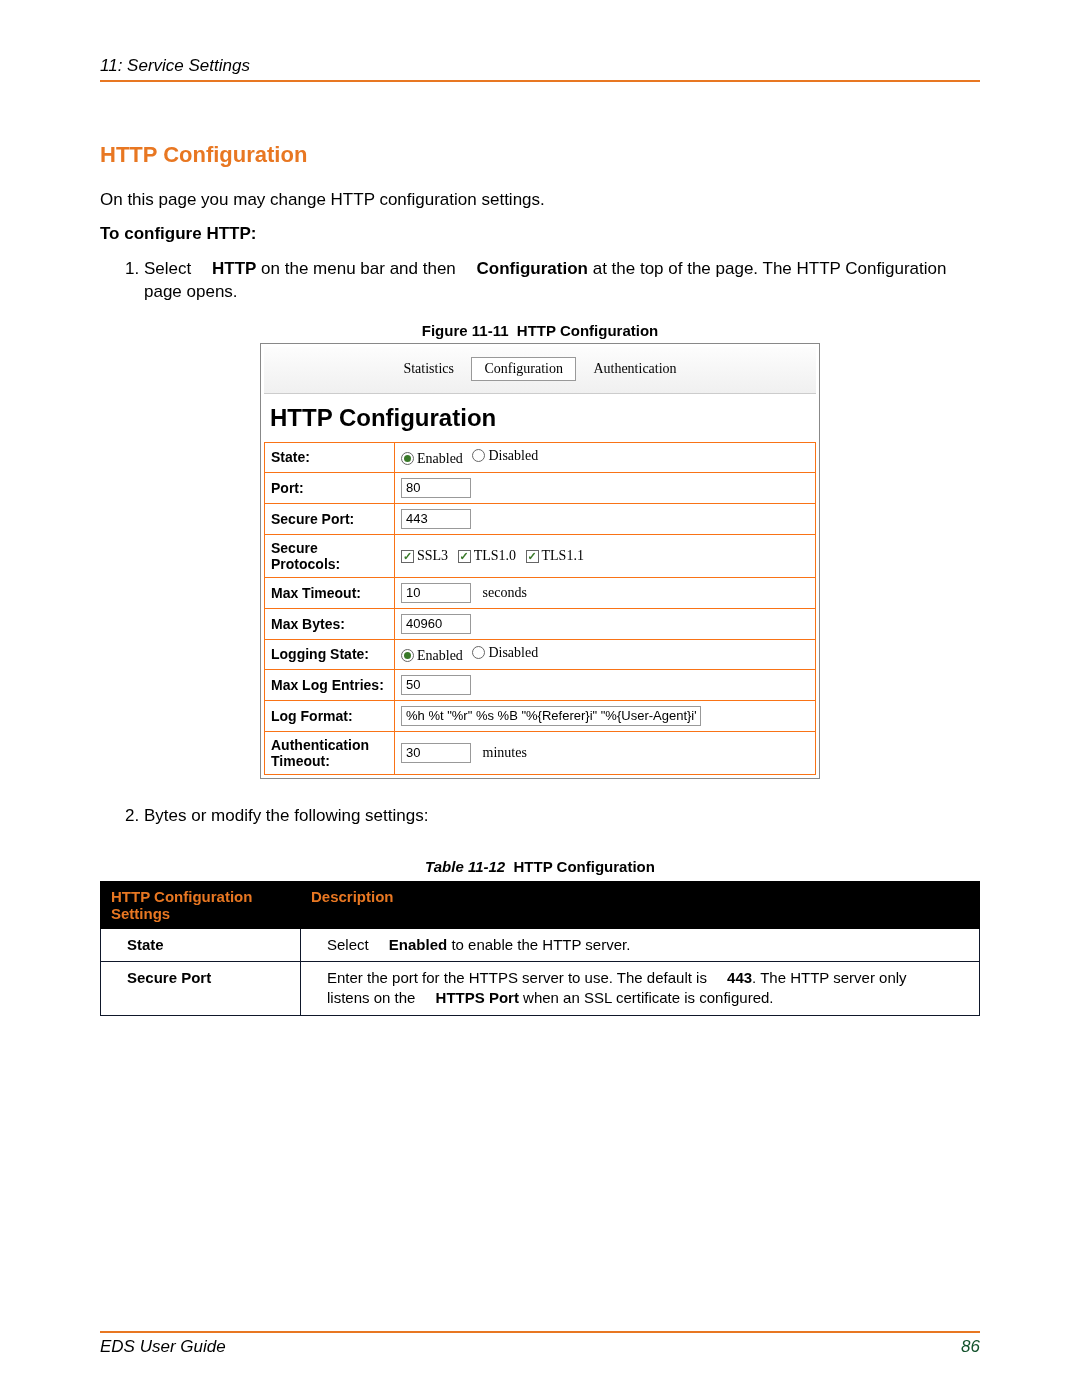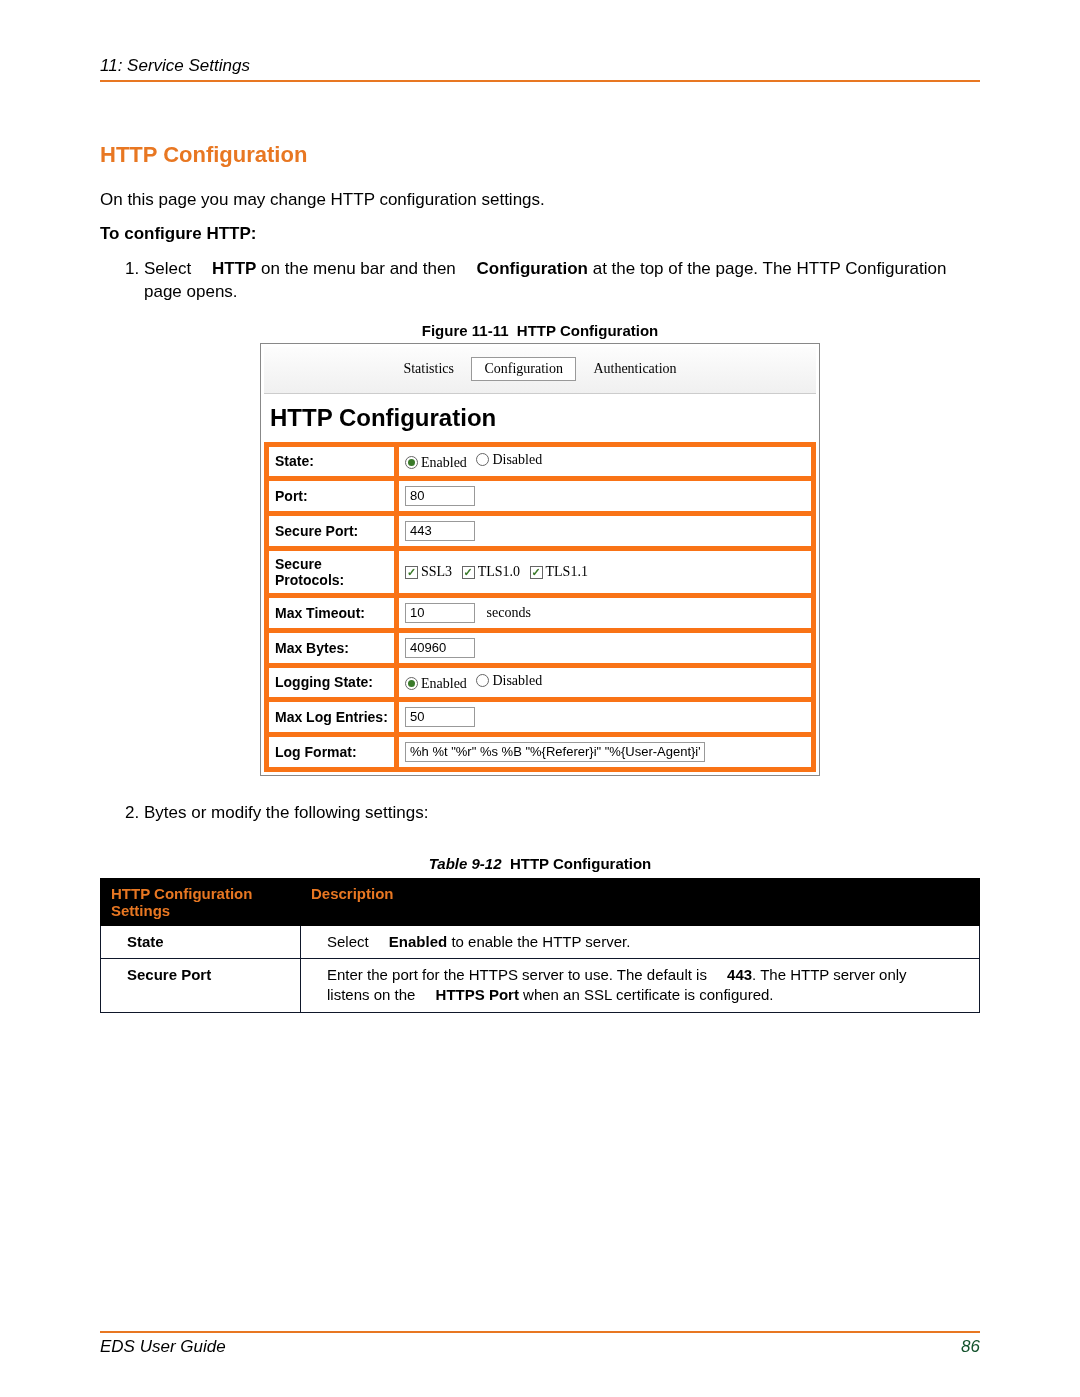--- a/index.html
+++ b/index.html
@@ -82,21 +82,21 @@
     font-size: 24px;
     padding: 10px 6px 10px 6px;
   }
   table.form-table {
     border-collapse: collapse;
     width: 100%;
     font-family: "Times New Roman", serif;
     font-size: 14px;
   }
   table.form-table td {
-    border: 5px solid #f97316;
+    border: 1px solid #f97316;
     padding: 5px 6px;
     vertical-align: middle;
   }
   table.form-table td.label {
     width: 130px;
     font-weight: bold;
     font-family: Arial, sans-serif;
   }
   .field-input {
     font-family: Arial, sans-serif;
@@ -269,31 +269,38 @@
           </td>
         </tr>
         <tr>
           <td class="label">Max Log Entries:</td>
           <td><input class="field-input" value="50" style=""></td>
         </tr>
         <tr>
           <td class="label">Log Format:</td>
           <td><input class="field-input wide" value="%h %t &quot;%r&quot; %s %B &quot;%{Referer}i&quot; &quot;%{User-Agent}i&quot;" style=""></td>
         </tr>
+        <tr>
+          <td class="label">Authentication Timeout:</td>
+          <td>
+            <input class="field-input" value="30" style="">
+            <span class="unit-label">minutes</span>
+          </td>
+        </tr>
       </tbody>
         </table>
     </div>
   </div>
 
   <ol class="steps" start="2">
     <li>Bytes or modify the following settings:</li>
   </ol>
 
   <div class="table-caption">
-    <span class="tbl-num">Table 9-12</span>&nbsp;&nbsp;<span class="tbl-title">HTTP Configuration</span>
+    <span class="tbl-num">Table 11-12</span>&nbsp;&nbsp;<span class="tbl-title">HTTP Configuration</span>
   </div>
 
   <table class="desc-table">
     <tbody>
         <tr>
       <th class="col1">HTTP Configuration Settings</th>
       <th>Description</th>
     </tr>
     <tr>
       <td class="setting">State</td>

